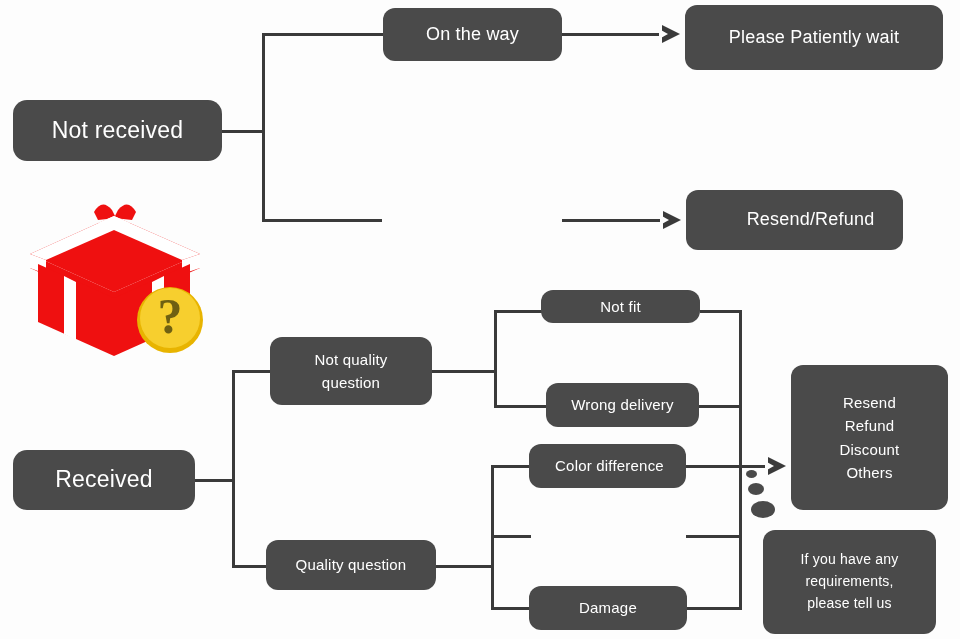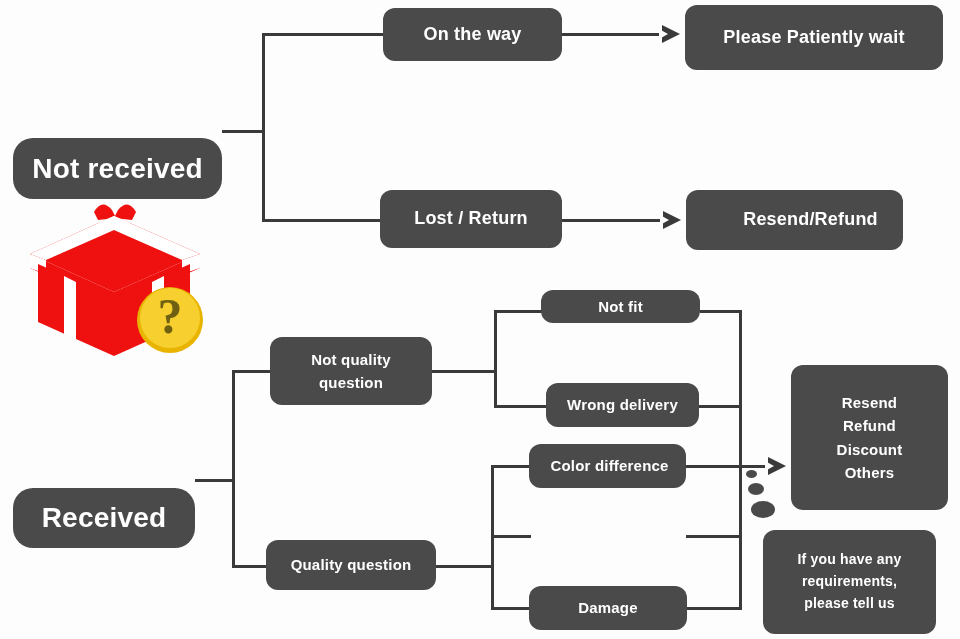--- a/index.html
+++ b/index.html
@@ -21,29 +21,29 @@
     position: absolute;
     box-sizing: border-box;
     background: #4a4a4a;
     color: #ffffff;
     border-radius: 12px;
     display: flex;
     flex-direction: column;
     align-items: center;
     justify-content: center;
     text-align: center;
-    font-weight: bold;
+    font-weight: normal;
     letter-spacing: 0.2px;
     line-height: 1.55;
     padding: 2px 8px;
     z-index: 4;
   }
   .node .line { display: block; white-space: nowrap; }
 
-  .n-big   { font-size: 28px; border-radius: 20px; margin-top: 38px; }
+  .n-big   { font-size: 23px; border-radius: 14px; }
   .n-med   { font-size: 18px; }
   .n-sm    { font-size: 15px; }
   .n-xs    { font-size: 14px; }
 
   
   .hline {
     position: absolute;
     height: 0;
     border-top: 3px solid #3a3a3a;
     z-index: 2;
@@ -109,23 +109,20 @@
     <span class="line">On the way</span>
   </div>
 
   <div class="hline" style="left:562px; top:33px; width:100px;"></div>
   <div class="arrowhead" style="left:662px; top:25px;"></div>
 
   <div class="node n-med" style="left:685px; top:5px; width:258px; height:65px;">
     <span class="line">Please Patiently wait</span>
   </div>
 
-  <div class="node n-med" style="left:380px; top:190px; width:182px; height:58px;">
-    <span class="line">Lost / Return</span>
-  </div>
 
   <div class="hline" style="left:562px; top:219px; width:101px;"></div>
   <div class="arrowhead" style="left:663px; top:211px;"></div>
 
   <div class="node n-med" style="left:686px; top:190px; width:217px; height:60px;padding-left:40px;">
     <span class="line">Resend/Refund</span>
   </div>
 
   <div class="gift" style="left:24px; top:196px; width:180px; height:165px;">
     <svg width="180" height="165" viewBox="0 0 180 165" aria-hidden="true">

